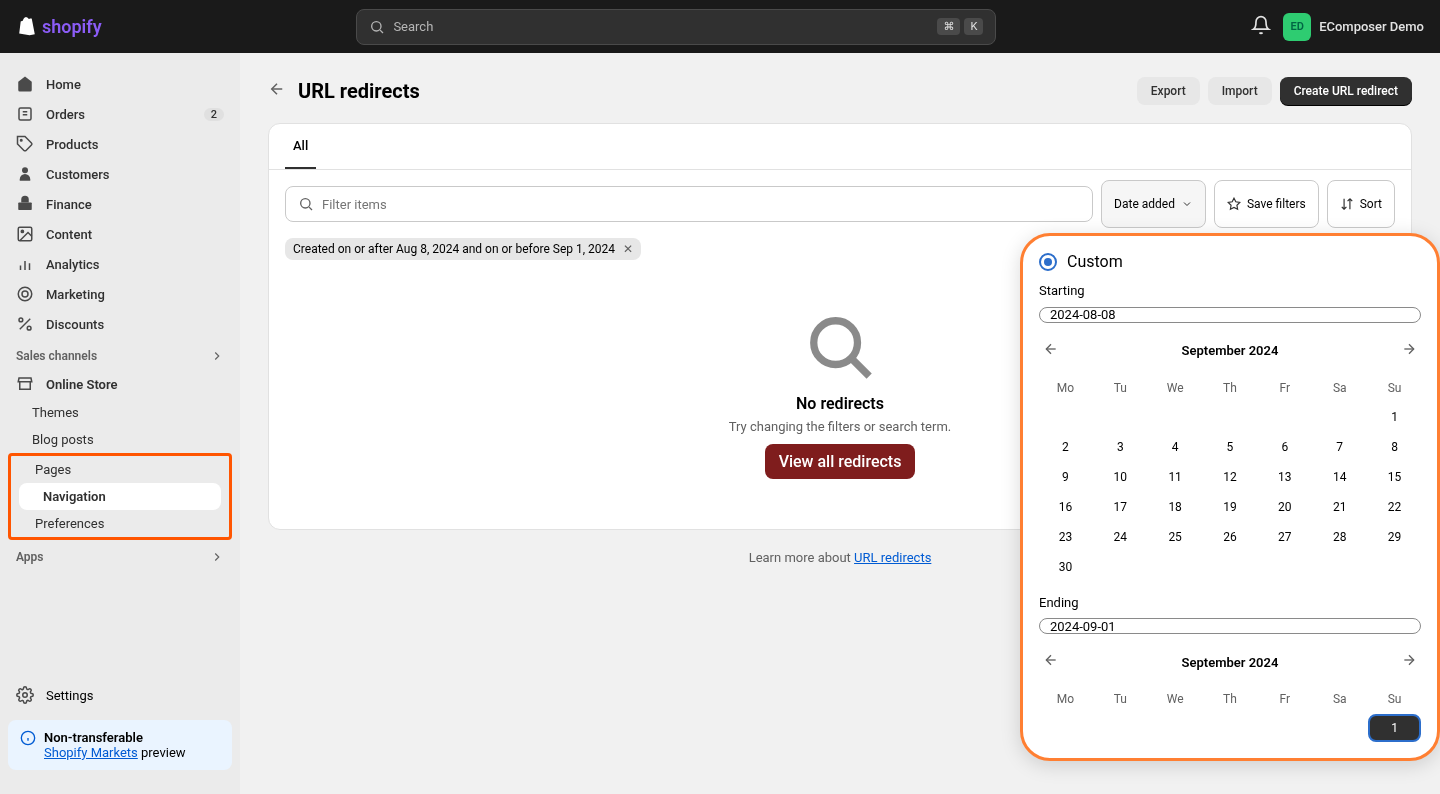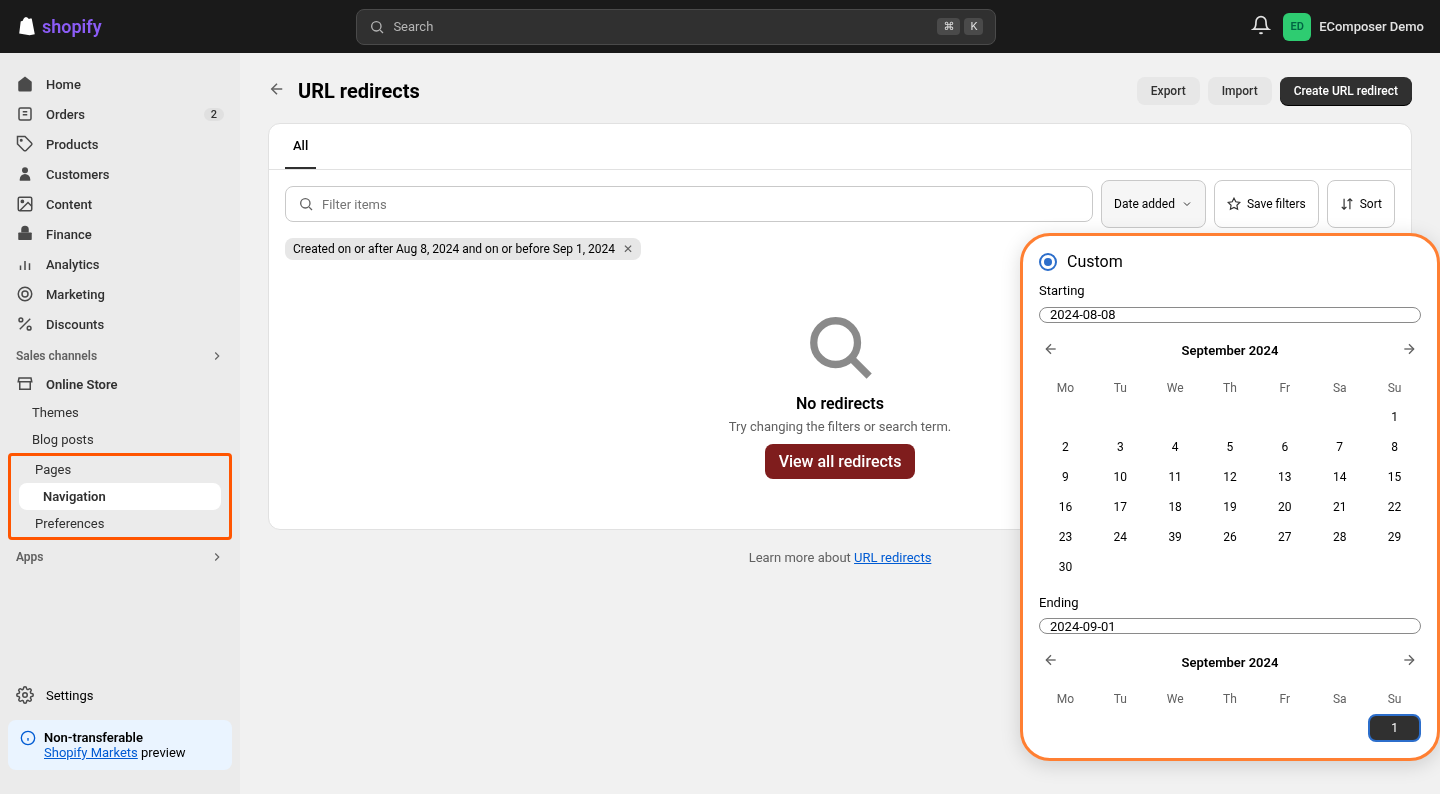--- a/index.html
+++ b/index.html
@@ -138,33 +138,33 @@
       <span>Products</span>
     </div>
     <div class="side-item">
       <svg width="18" height="18" viewBox="0 0 24 24" fill="#4a4a4a">
           <circle cx="12" cy="7" r="4"></circle>
           <path d="M5 21v-2a7 7 0 0 1 14 0v2"></path>
         </svg>
       <span>Customers</span>
     </div>
     <div class="side-item">
+      <svg width="18" height="18" viewBox="0 0 24 24" fill="#4a4a4a">
+          <rect x="3" y="10" width="18" height="10" rx="1"></rect>
+          <path d="M7 10V6a5 5 0 0 1 10 0v4"></path>
+        </svg>
+      <span>Finance</span>
+    </div>
+    <div class="side-item">
       <svg width="18" height="18" viewBox="0 0 24 24" fill="none" stroke="#4a4a4a" stroke-width="2">
           <rect x="3" y="3" width="18" height="18" rx="2"></rect>
           <circle cx="8.5" cy="8.5" r="1.5" fill="#4a4a4a"></circle>
           <path d="M21 15l-5-5L5 21"></path>
         </svg>
       <span>Content</span>
-    </div>
-    <div class="side-item">
-      <svg width="18" height="18" viewBox="0 0 24 24" fill="#4a4a4a">
-          <rect x="3" y="10" width="18" height="10" rx="1"></rect>
-          <path d="M7 10V6a5 5 0 0 1 10 0v4"></path>
-        </svg>
-      <span>Finance</span>
     </div>
     <div class="side-item">
       <svg width="18" height="18" viewBox="0 0 24 24" fill="none" stroke="#4a4a4a" stroke-width="2">
           <line x1="6" y1="20" x2="6" y2="14"></line>
           <line x1="12" y1="20" x2="12" y2="8"></line>
           <line x1="18" y1="20" x2="18" y2="11"></line>
         </svg>
       <span>Analytics</span>
     </div>
     <div class="side-item">
@@ -358,21 +358,21 @@
           <div class="cal-day">15</div>
           <div class="cal-day">16</div>
           <div class="cal-day">17</div>
           <div class="cal-day">18</div>
           <div class="cal-day">19</div>
           <div class="cal-day">20</div>
           <div class="cal-day">21</div>
           <div class="cal-day">22</div>
           <div class="cal-day">23</div>
           <div class="cal-day">24</div>
-          <div class="cal-day">39</div>
+          <div class="cal-day">25</div>
           <div class="cal-day">26</div>
           <div class="cal-day">27</div>
           <div class="cal-day">28</div>
           <div class="cal-day">29</div>
           <div class="cal-day">30</div>
           <div class="cal-day"></div>
           <div class="cal-day"></div>
           <div class="cal-day"></div>
           <div class="cal-day"></div>
           <div class="cal-day"></div>

